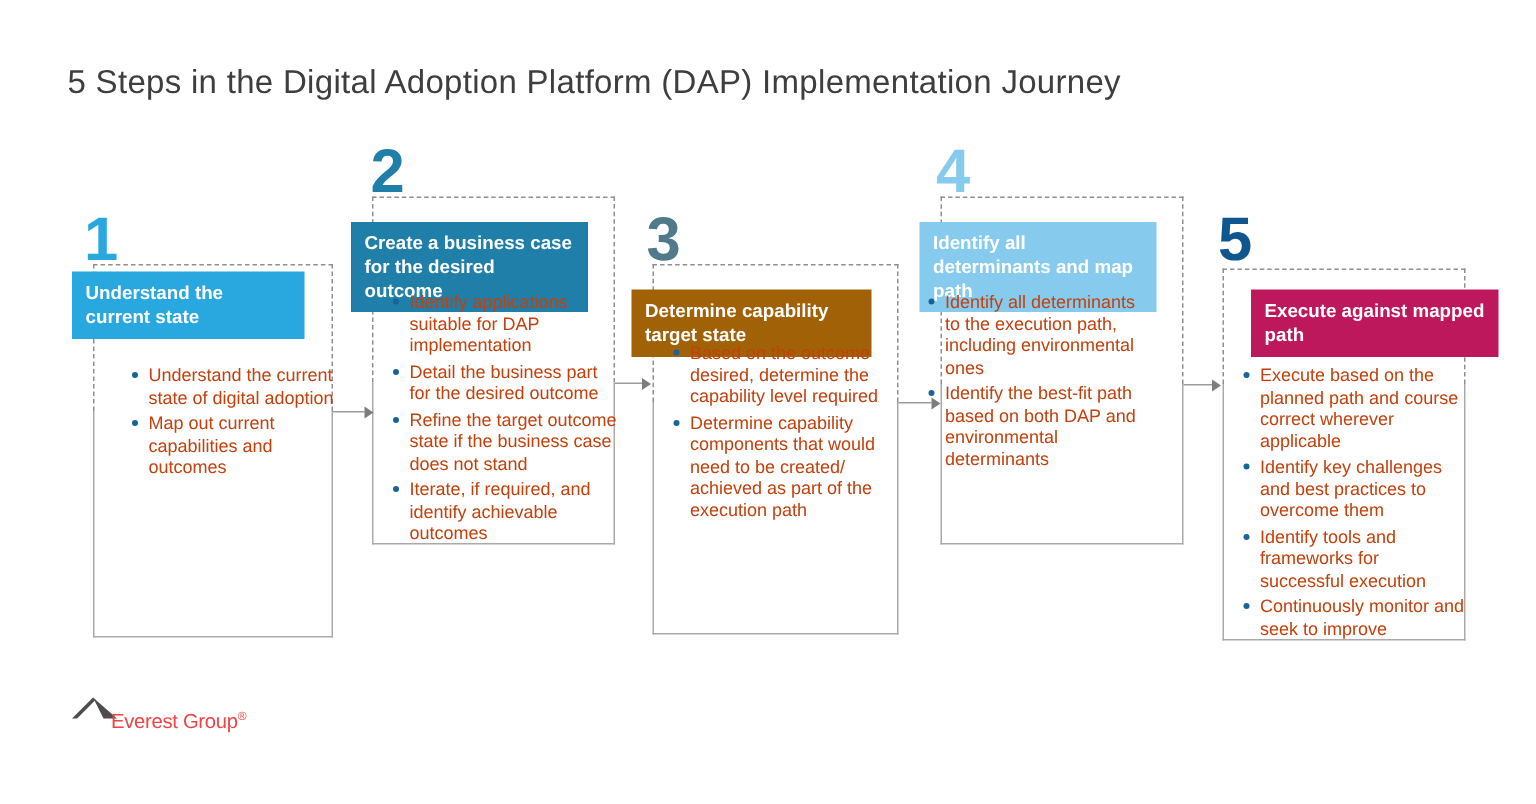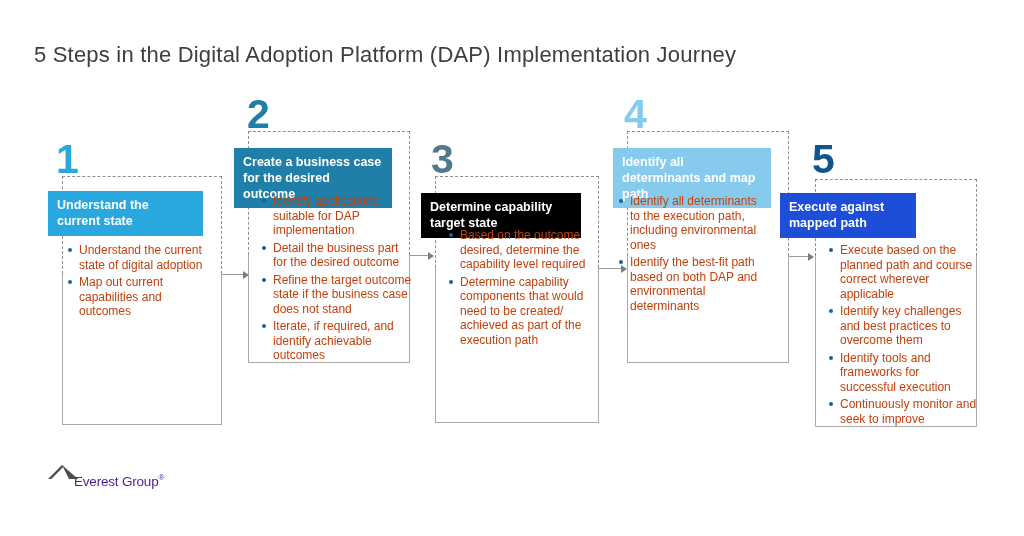--- a/index.html
+++ b/index.html
@@ -1,21 +1,21 @@
 <!DOCTYPE html>
 <html><head>
 <meta charset="utf-8">
 <style>
   html,body { margin:0; padding:0; background:#ffffff; }
   .canvas {
     position:relative; width:1024px; height:536px; background:#ffffff;
     font-family:"Liberation Sans", sans-serif; overflow:hidden;
   }
   .page-title {
-    position:absolute; left:34px; top:42px; margin:0;
+    position:absolute; left:45px; top:42px; margin:0;
     font-size:22px; font-weight:400; color:#3e3e3e; letter-spacing:0.2px;
   }
   .step-number {
     position:absolute; font-size:41px; font-weight:700; line-height:1;
   }
   .box-dashed {
     position:absolute; box-sizing:border-box;
     border:1px dashed #8f8f8f; border-bottom:none;
   }
   .box-solid {
@@ -41,41 +41,41 @@
   .conn-line { position:absolute; height:1px; background:#9b9b9b; }
   .conn-arrow {
     position:absolute; width:0; height:0;
     border-top:4px solid transparent; border-bottom:4px solid transparent;
     border-left:6px solid #7d7d7d;
   }
   .footer { position:absolute; left:48px; top:460px; width:600px; height:36px; }
   .logo-peak { position:absolute; left:0; top:2px; }
   .brand {
     position:absolute; left:26px; top:13px;
-    font-size:13.5px; color:#4c1d95; letter-spacing:-0.2px; white-space:nowrap;
+    font-size:13.5px; color:#ef4444; letter-spacing:-0.2px; white-space:nowrap;
   }
   .brand sup { font-size:8px; }
   .caption {
     position:absolute; left:98px; top:18px;
     font-size:10.5px; color:#333333; white-space:nowrap;
   }
 </style>
 </head>
 <body>
 
 <div class="canvas">
   <h1 class="page-title">5 Steps in the Digital Adoption Platform (DAP) Implementation Journey</h1>
 
   <div id="steps-layer">
   <div class="step">
     <div class="box-dashed" style="left: 62px; top: 176px; width: 160px; height: 98px;"></div>
     <div class="box-solid" style="left: 62px; top: 274px; width: 160px; height: 151px;"></div>
     <div class="step-number" style="left: 56px; top: 139px; color: rgb(41, 168, 224);">1</div>
-    <div class="step-header" style="left: 48px; top: 191px; width: 155px; min-height: 44px; background: rgb(41, 168, 224);">Understand the current state</div>
-    <ul class="bullets" style="left: 66px; top: 243px; width: 148px;">
+    <div class="step-header" style="left: 48px; top: 181px; width: 155px; min-height: 44px; background: rgb(41, 168, 224);">Understand the current state</div>
+    <ul class="bullets" style="left: 86px; top: 243px; width: 148px;">
           <li>Understand the current state of digital adoption</li>
           <li>Map out current capabilities and outcomes</li>
         </ul>
   </div>
 
   <div class="step">
     <div class="box-dashed" style="left: 248px; top: 131px; width: 162px; height: 124px;"></div>
     <div class="box-solid" style="left: 248px; top: 255px; width: 162px; height: 108px;"></div>
     <div class="step-number" style="left: 247px; top: 94px; color: rgb(31, 127, 168);">2</div>
     <div class="step-header" style="left: 234px; top: 148px; width: 158px; min-height: 43px; background: rgb(31, 127, 168);">Create a business case for the desired outcome</div>
@@ -84,21 +84,21 @@
           <li>Detail the business part for the desired outcome</li>
           <li>Refine the target outcome state if the business case does not stand</li>
           <li>Iterate, if required, and identify achievable outcomes</li>
         </ul>
   </div>
 
   <div class="step">
     <div class="box-dashed" style="left: 435px; top: 176px; width: 164px; height: 92px;"></div>
     <div class="box-solid" style="left: 435px; top: 268px; width: 164px; height: 155px;"></div>
     <div class="step-number" style="left: 431px; top: 139px; color: rgb(80, 121, 138);">3</div>
-    <div class="step-header" style="left: 421px; top: 193px; width: 160px; min-height: 44px; background: #000000;">Determine capability target state</div>
+    <div class="step-header" style="left: 421px; top: 193px; width: 160px; min-height: 44px; background: #a16207;">Determine capability target state</div>
     <ul class="bullets" style="left: 447px; top: 228px; width: 152px;">
           <li>Based on the outcome desired, determine the capability level required</li>
           <li>Determine capability components that would need to be created/ achieved as part of the execution path</li>
         </ul>
   </div>
 
   <div class="step">
     <div class="box-dashed" style="left: 627px; top: 131px; width: 162px; height: 125px;"></div>
     <div class="box-solid" style="left: 627px; top: 256px; width: 162px; height: 107px;"></div>
     <div class="step-number" style="left: 624px; top: 94px; color: rgb(134, 203, 238);">4</div>
@@ -106,21 +106,21 @@
     <ul class="bullets" style="left: 617px; top: 194px; width: 152px;">
           <li>Identify all determinants to the execution path, including environmental ones</li>
           <li>Identify the best-fit path based on both DAP and environmental determinants</li>
         </ul>
   </div>
 
   <div class="step">
     <div class="box-dashed" style="left: 815px; top: 179px; width: 162px; height: 77px;"></div>
     <div class="box-solid" style="left: 815px; top: 256px; width: 162px; height: 171px;"></div>
     <div class="step-number" style="left: 812px; top: 139px; color: rgb(15, 86, 142);">5</div>
-    <div class="step-header" style="left: 780px; top: 193px; width: 136px; min-height: 43px; background: #1d4ed8;">Execute against mapped path</div>
+    <div class="step-header" style="left: 834px; top: 193px; width: 165px; min-height: 43px; background: #be185d;">Execute against mapped path</div>
     <ul class="bullets" style="left: 827px; top: 243px; width: 150px;">
           <li>Execute based on the planned path and course correct wherever applicable</li>
           <li>Identify key challenges and best practices to overcome them</li>
           <li>Identify tools and frameworks for successful execution</li>
           <li>Continuously monitor and seek to improve</li>
         </ul>
   </div>
 </div>
   <div id="connector-layer">
       <div class="conn-line" style="left: 222px; top: 274px; width: 21px;"></div>

